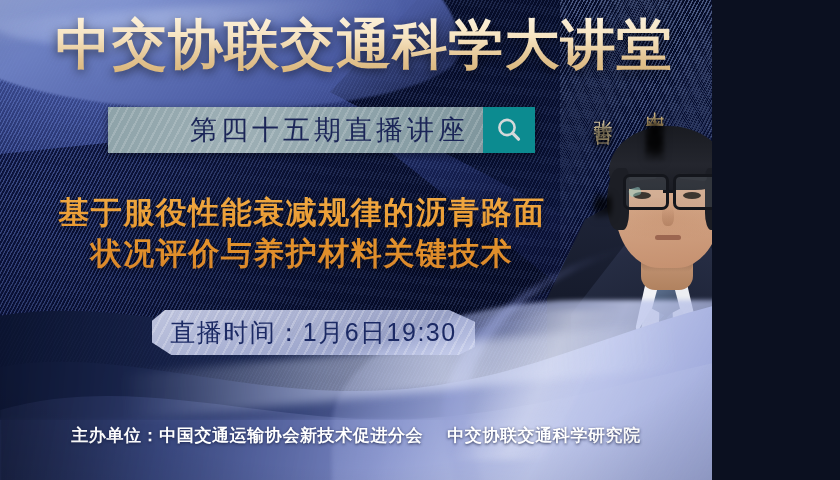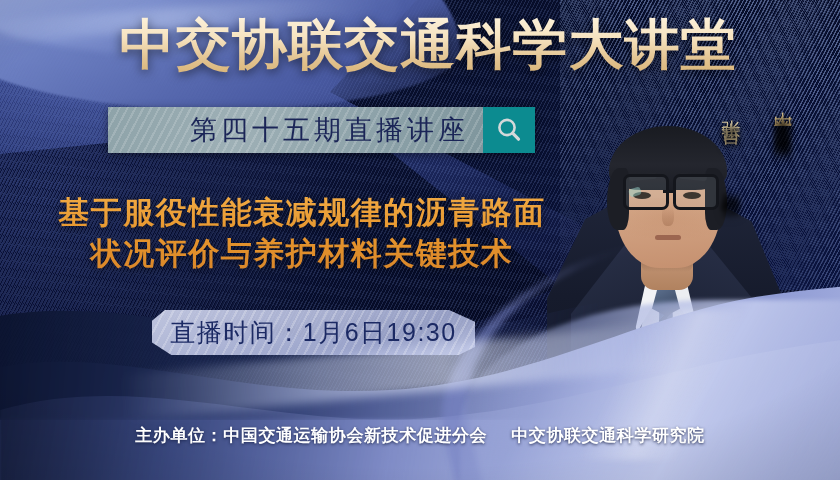--- a/index.html
+++ b/index.html
@@ -3,21 +3,21 @@
 <meta charset="utf-8">
 <title>Live Lecture Poster</title>
 <style>
   html, body {
     margin: 0;
     padding: 0;
     background: #0b1020;
   }
   #poster {
     position: relative;
-    width: 840px;
+    width: 712px;
     height: 480px;
     overflow: hidden;
     font-family: "Liberation Sans", "DejaVu Sans", sans-serif;
     background: #000000;
     user-select: none;
   }
 
   
   .bg-base {
     position: absolute; inset: 0;

